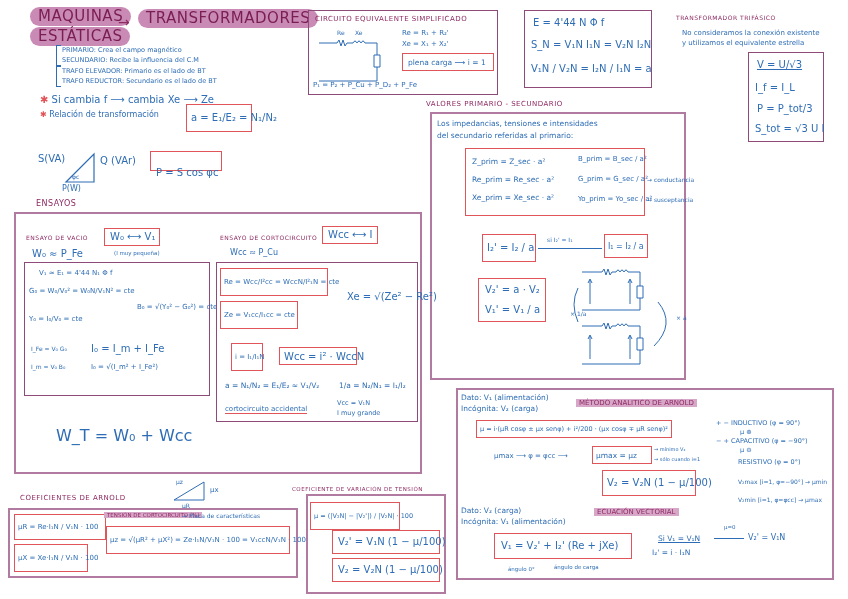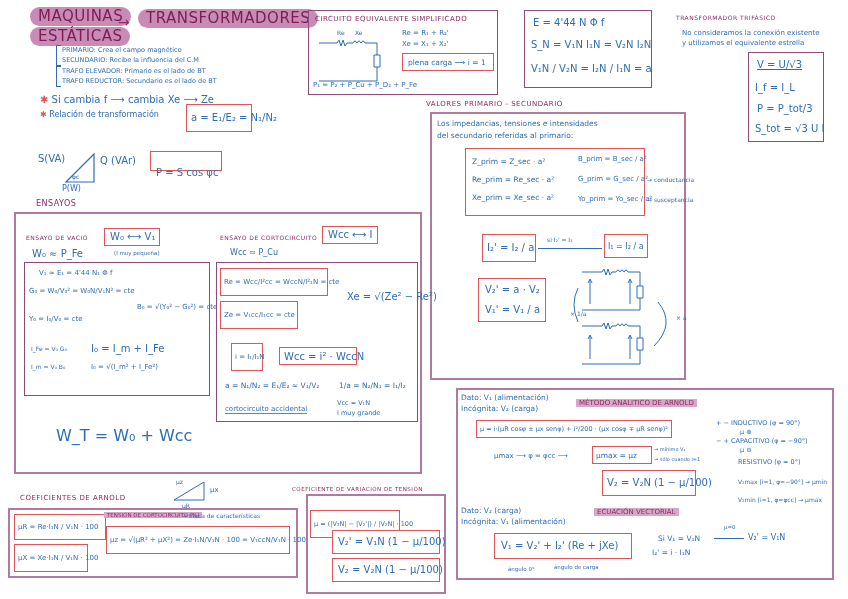--- a/index.html
+++ b/index.html
@@ -196,21 +196,21 @@
   </div>
   <div class="t hl" style="left:94px;top:2px;font-size:5.5px;">TENSIÓN DE CORTOCIRCUITO (%)</div>
   <div class="t" style="left:172px;top:2px;font-size:6px;">→ Placa de características</div>
   <div class="rbox" style="left:96px;top:16px;width:184px;height:28px;">
     <div class="t" style="left:3px;top:9px;font-size:7px;">μz = √(μR² + μX²) = Ze·I₁N/V₁N · 100 = V₁ccN/V₁N · 100</div>
   </div>
 </div>
 
 <div class="heading" style="left:292px;top:486px;font-size:5.5px;">COEFICIENTE DE VARIACIÓN DE TENSIÓN</div>
 <div class="pbox" style="left:306px;top:494px;width:140px;height:100px;">
-  <div class="rbox" style="left:2px;top:14px;width:90px;height:28px;padding-left:13px;">
+  <div class="rbox" style="left:2px;top:6px;width:90px;height:28px;padding-left:13px;">
     <div class="t" style="left:3px;top:9px;font-size:6.5px;">μ = (|V₂N| − |V₂'|) / |V₂N| · 100</div>
   </div>
   <div class="rbox" style="left:24px;top:34px;width:108px;height:24px;">
     <div class="t m" style="left:5px;top:5px;">V₂' = V₁N (1 − μ/100)</div>
   </div>
   <div class="rbox" style="left:24px;top:62px;width:108px;height:24px;">
     <div class="t m" style="left:5px;top:5px;">V₂ = V₂N (1 − μ/100)</div>
   </div>
 </div>
 
@@ -239,18 +239,18 @@
   <div class="t" style="left:280px;top:106px;font-size:6px;">V₂min [i=1, φ=φcc] → μmax</div>
 
   <div class="t" style="left:3px;top:116px;font-size:7.5px;">Dato: V₂ (carga)</div>
   <div class="t" style="left:3px;top:127px;font-size:7.5px;">Incógnita: V₁ (alimentación)</div>
   <div class="t hl" style="left:136px;top:118px;font-size:7px;">ECUACIÓN VECTORIAL</div>
   <div class="rbox" style="left:36px;top:143px;width:138px;height:26px;">
     <div class="t m" style="left:6px;top:6px;">V₁ = V₂' + I₂' (Re + jXe)</div>
   </div>
   <div class="t" style="left:50px;top:176px;font-size:5.5px;">ángulo 0°</div>
   <div class="t" style="left:96px;top:174px;font-size:5.5px;">ángulo de carga</div>
-  <div class="t" style="left:200px;top:144px;font-size:7.5px;">Si V₁ = V₁N</div>
+  <div class="t" style="left:200px;top:144px;font-size:7.5px;text-decoration:underline;">Si V₁ = V₁N</div>
   <div class="t" style="left:266px;top:134px;font-size:5.5px;">μ=0</div>
   <div class="abs" style="left:256px;top:148px;width:30px;height:1px;background:#2e6db5;"></div>
   <div class="t" style="left:290px;top:143px;font-size:8px;">V₂' = V₁N</div>
   <div class="t" style="left:194px;top:158px;font-size:7.5px;">I₂' = i · I₁N</div>
 </div>
 
 </body></html>

